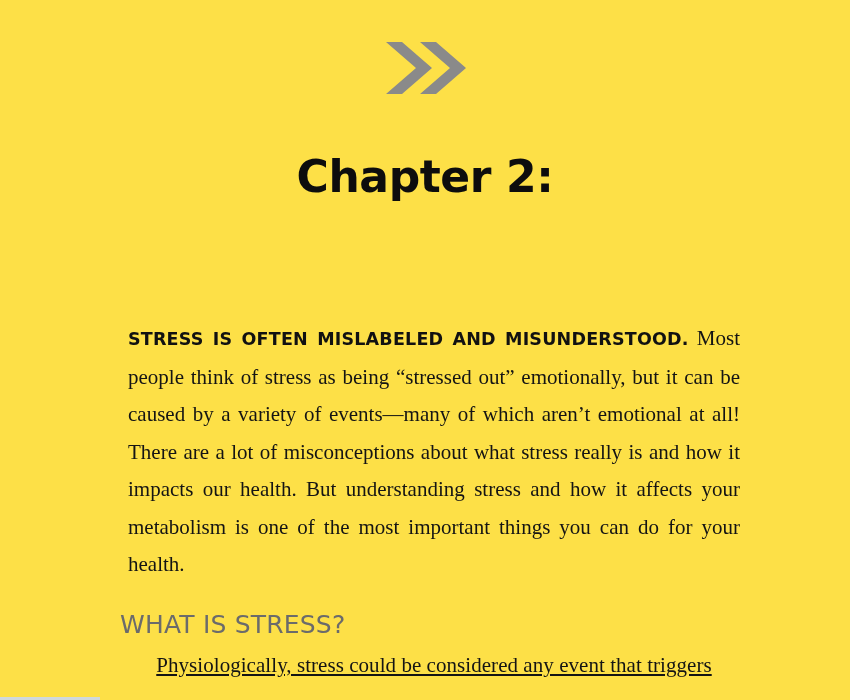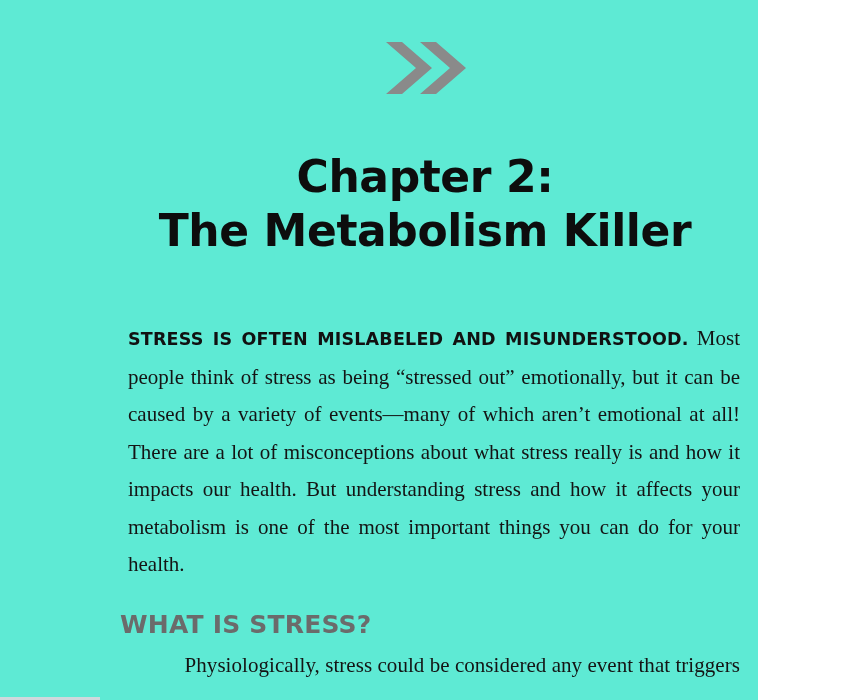--- a/index.html
+++ b/index.html
@@ -8,23 +8,23 @@
   }
   body {
     width: 850px;
     height: 700px;
     background: #ffffff;
     font-family: "Liberation Serif", serif;
     overflow: hidden;
   }
   .page {
     position: relative;
-    width: 758px;
+    width: 850px;
     height: 700px;
-    background: #5eead4;
+    background: #fde047;
     box-sizing: border-box;
   }
   
   .ornament {
     position: absolute;
     top: 38px;
     left: 0;
     width: 850px;
     text-align: center;
     line-height: 1;
@@ -69,28 +69,29 @@
   .lead-in {
     font-family: "DejaVu Sans", sans-serif;
     font-weight: bold;
     font-size: 17.5px;
     letter-spacing: 0.2px;
     color: #111111;
   }
   h2.subhead {
     margin: 26px 0 2px 0;
     font-family: "DejaVu Sans", sans-serif;
-    font-weight: bold;
+    font-weight: normal;
     font-size: 25px;
     letter-spacing: 0.2px;
     color: #6b6b6b;
   }
   p.para.tail {
-    text-align: right;
+    text-align: center;
     letter-spacing: 0.05px;
+    text-decoration: underline;
   }
   
   .bottom-edge {
     position: absolute;
     left: 0;
     bottom: 0;
     width: 100px;
     height: 3px;
     background: #cfd8dc;
   }
@@ -102,21 +103,20 @@
 
   <div class="ornament">
     <svg width="86" height="60" viewBox="0 0 86 60" aria-hidden="true">
       <path d="M4 4 L34 30 L4 56 L20 56 L50 30 L20 4 Z" fill="#8a8a8a"></path>
       <path d="M38 4 L68 30 L38 56 L54 56 L84 30 L54 4 Z" fill="#8a8a8a"></path>
     </svg>
   </div>
 
   <div class="chapter-title">
     <span class="line">Chapter 2:</span>
-    <span class="line">The Metabolism Killer</span>
   </div>
 
   <div class="body-block">
     <p class="para"><span class="lead-in">STRESS IS OFTEN MISLABELED AND MISUNDERSTOOD.</span><span> Most people think of stress as being “stressed out” emotionally, but it can be caused by a variety of events—many of which aren’t emotional at all! There are a lot of misconceptions about what stress really is and how it impacts our health. But understanding stress and how it affects your metabolism is one of the most important things you can do for your health.</span></p>
 
     <h2 class="subhead">WHAT IS STRESS?</h2>
 
     <p class="para tail">Physiologically, stress could be considered any event that triggers</p>
   </div>
 

